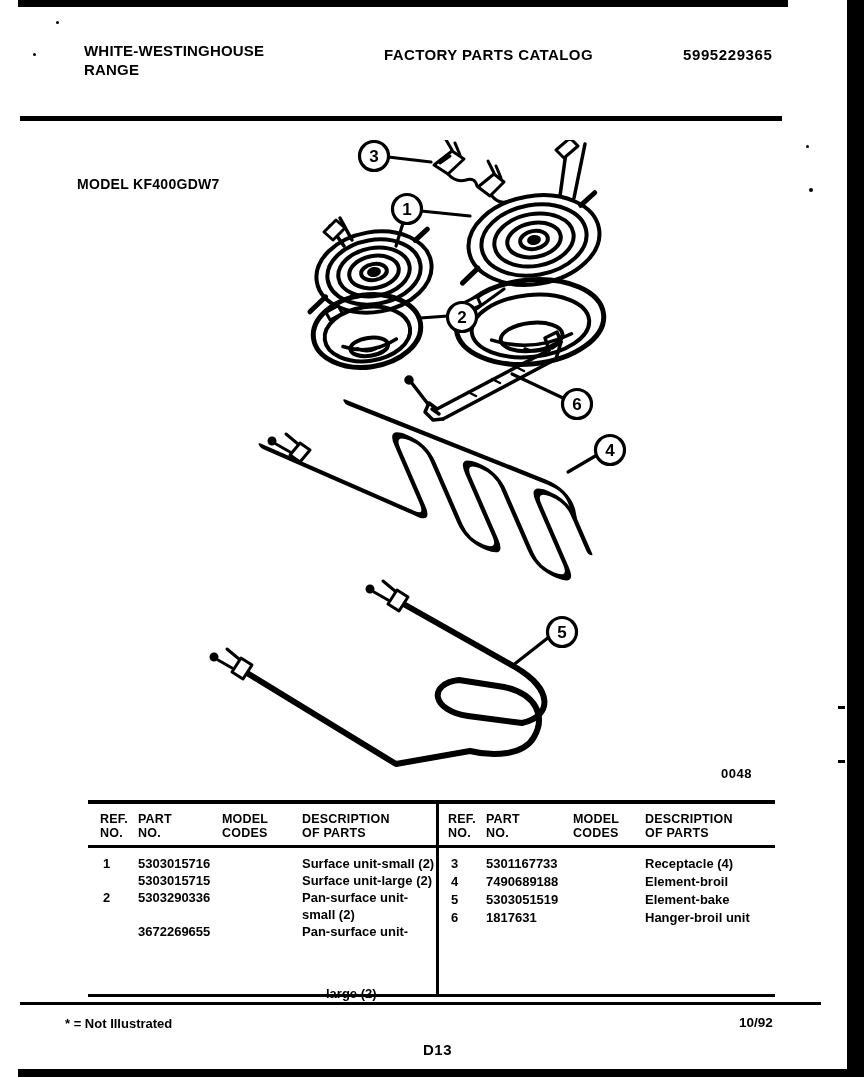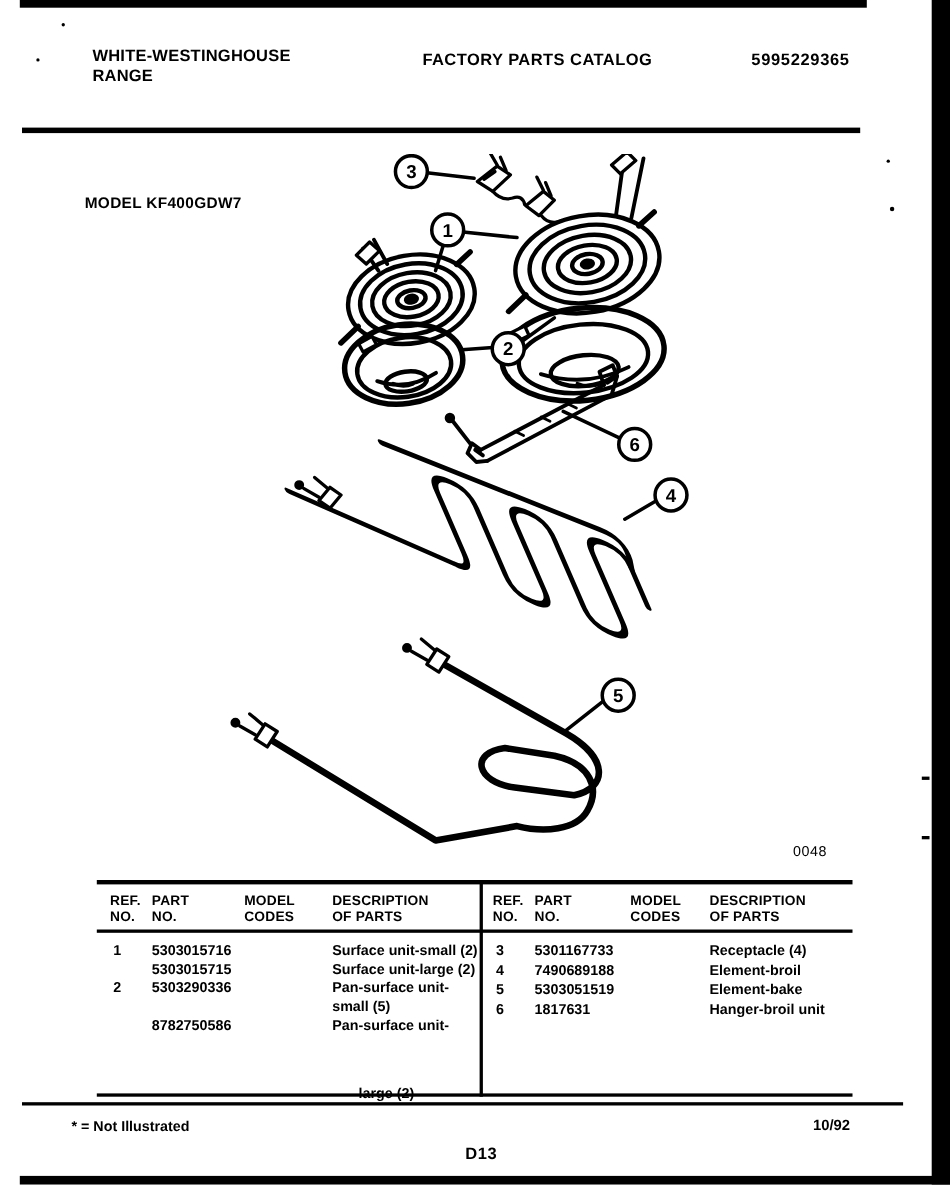--- a/index.html
+++ b/index.html
@@ -13,21 +13,21 @@
   .scan-bar{position:absolute;background:#000;}
   .speck{position:absolute;background:#000;border-radius:50%;}
   
   .brand{left:84px;top:41px;font-size:15px;font-weight:700;line-height:19px;letter-spacing:.2px;}
   .cat-title{left:384px;top:46px;font-size:15px;font-weight:700;letter-spacing:.4px;}
   .pubno{left:683px;top:46px;font-size:15px;font-weight:700;letter-spacing:.6px;}
   .rule-top{left:20px;top:116px;width:762px;height:5px;background:#000;}
   .model-line{left:77px;top:130px;font-size:14px;font-weight:700;letter-spacing:.3px;margin-top:46px;}
   
   #diagram{position:absolute;left:0;top:140px;width:864px;height:660px;}
-  .fig-num{left:721px;top:766px;font-size:13px;font-weight:400;letter-spacing:.5px;}
+  .fig-num{left:721px;top:766px;font-size:13px;font-weight:700;letter-spacing:.5px;}
   
   .tline{position:absolute;background:#000;}
   .th-line{position:absolute;font-size:12.5px;font-weight:700;letter-spacing:.2px;}
   .trow{position:absolute;left:0;width:864px;height:17px;font-size:13px;font-weight:700;}
   .trow span{position:absolute;white-space:nowrap;}
   .lc-ref{left:103px;}  .lc-part{left:138px;}  .lc-desc{left:302px;}
   .rc-ref{left:451px;}  .rc-part{left:486px;}  .rc-desc{left:645px;}
   
   .rule-foot{left:20px;top:1002px;width:801px;height:3px;background:#000;}
   .foot-note{left:65px;top:1016px;font-size:13px;font-weight:700;}
@@ -240,24 +240,24 @@
 <div class="trow" style="top:873px;">
   <span class="lc-part">5303015715</span>
   <span class="lc-desc">Surface unit-large (2)</span>
 </div>
 <div class="trow" style="top:890px;">
   <span class="lc-ref">2</span>
   <span class="lc-part">5303290336</span>
   <span class="lc-desc">Pan-surface unit-</span>
 </div>
 <div class="trow" style="top:907px;">
-  <span class="lc-desc">small (5)</span>
+  <span class="lc-desc">small (2)</span>
 </div>
 <div class="trow" style="top:924px;">
-  <span class="lc-part">8782750586</span>
+  <span class="lc-part">3672269655</span>
   <span class="lc-desc">Pan-surface unit-</span>
 </div>
 <div class="trow" style="top:986px;margin-left:24px;">
   <span class="lc-desc">large (2)</span>
 </div>
 
 <div class="trow" style="top:856px;">
   <span class="rc-ref">3</span>
   <span class="rc-part">5301167733</span>
   <span class="rc-desc">Receptacle (4)</span>

